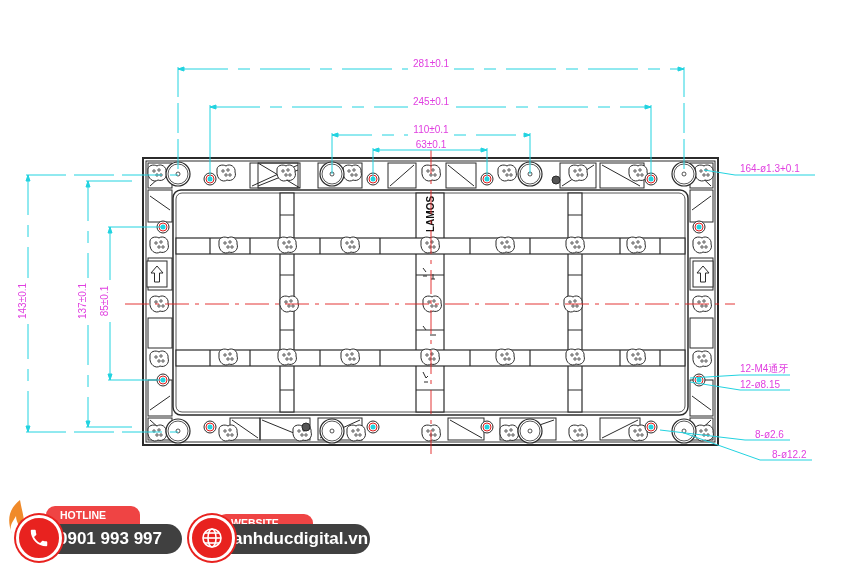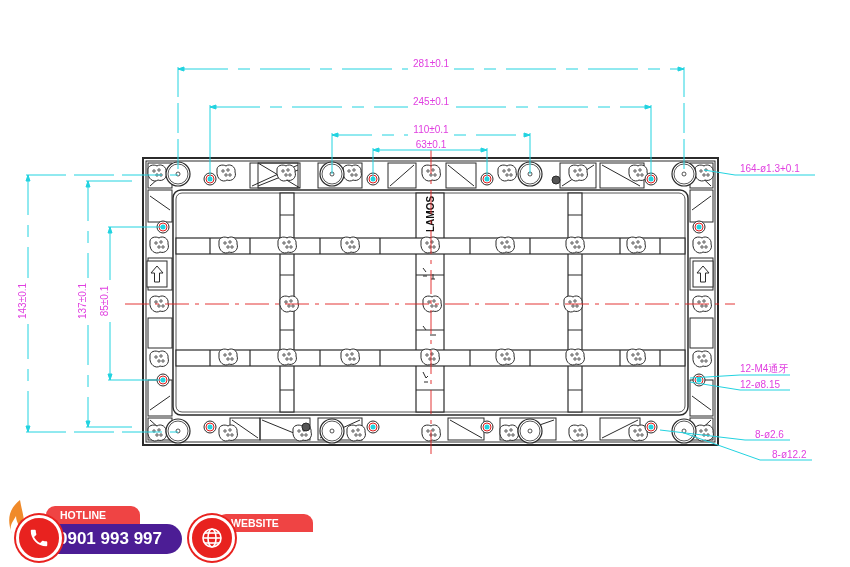--- a/index.html
+++ b/index.html
@@ -1,21 +1,21 @@
 <!DOCTYPE html>
 <html><head>
 <meta charset="utf-8">
 <style>
   html, body { margin:0; padding:0; background:#ffffff; }
   body { width:850px; height:567px; position:relative; overflow:hidden; font-family:"Liberation Sans", sans-serif; }
   #drawing { position:absolute; left:0; top:0; width:850px; height:567px; }
   .dimtxt { font-family:"Liberation Sans", sans-serif; font-size:10px; fill:#e040e0; }
   .badge { position:absolute; top:498px; height:56px; }
   .badge .tab { position:absolute; height:18px; background:#ef4444; color:#fff; font-weight:bold; font-size:10.5px; line-height:18px; padding-left:14px; border-radius:9px 9px 0 0; }
-  .badge .pill { position:absolute; height:30px; background:#4c1d95; border-radius:15px; color:#fff; font-weight:bold; line-height:30px; }
+  .badge .pill { position:absolute; height:30px; background:#404040; border-radius:15px; color:#fff; font-weight:bold; line-height:30px; }
   .badge .ring { position:absolute; width:40px; height:40px; border-radius:50%; background:#e8221f; border:3px solid #fff; box-shadow:0 0 0 2px #e8221f; display:flex; align-items:center; justify-content:center; }
 </style>
 </head>
 <body>
 
 <svg id="drawing" viewBox="0 0 850 567" xmlns="http://www.w3.org/2000/svg">
   <defs>
     <g id="screwpad">
       <path d="M-9,-2 C-10,-8 -3,-9 0,-7 C4,-10 10,-6 9,-1 C11,4 6,9 1,7 C-3,10 -10,6 -9,-2 Z" fill="#fff" stroke="#2b2b2b" stroke-width="1"></path>
       <circle cx="-3" cy="-2" r="1.2" fill="none" stroke="#2b2b2b" stroke-width="0.8"></circle>
@@ -301,20 +301,21 @@
   <div class="pill" style="left:28px;top:26px;width:150px;font-size:17px;padding-left:26px;box-sizing:border-box;">0901 993 997</div>
   <div class="ring" style="left:12px;top:17px;">
     <svg width="22" height="22" viewBox="0 0 24 24">
         <path d="M6.6 10.8c1.4 2.8 3.8 5.1 6.6 6.6l2.2-2.2c.3-.3.7-.4 1-.2 1.1.4 2.3.6 3.6.6.6 0 1 .4 1 1V20c0 .6-.4 1-1 1C10.6 21 3 13.4 3 4c0-.6.4-1 1-1h3.5c.6 0 1 .4 1 1 0 1.3.2 2.5.6 3.6.1.3 0 .7-.2 1L6.6 10.8z" fill="#fff"></path>
       </svg>
   </div>
 </div>
 
 <div class="badge" style="left:185px;width:185px;">
   <div class="tab" style="left:32px;top:16px;width:82px;">WEBSITE</div>
+  <div class="pill" style="left:20px;top:26px;width:165px;font-size:17px;padding-left:28px;box-sizing:border-box;">anhducdigital.vn</div>
   <div class="ring" style="left:4px;top:17px;">
     <svg width="24" height="24" viewBox="0 0 24 24" fill="none" stroke="#fff" stroke-width="1.6">
         <circle cx="12" cy="12" r="9"></circle>
         <ellipse cx="12" cy="12" rx="4" ry="9"></ellipse>
         <line x1="3" y1="12" x2="21" y2="12"></line>
         <line x1="5" y1="7" x2="19" y2="7"></line>
         <line x1="5" y1="17" x2="19" y2="17"></line>
       </svg>
   </div>
 </div>

